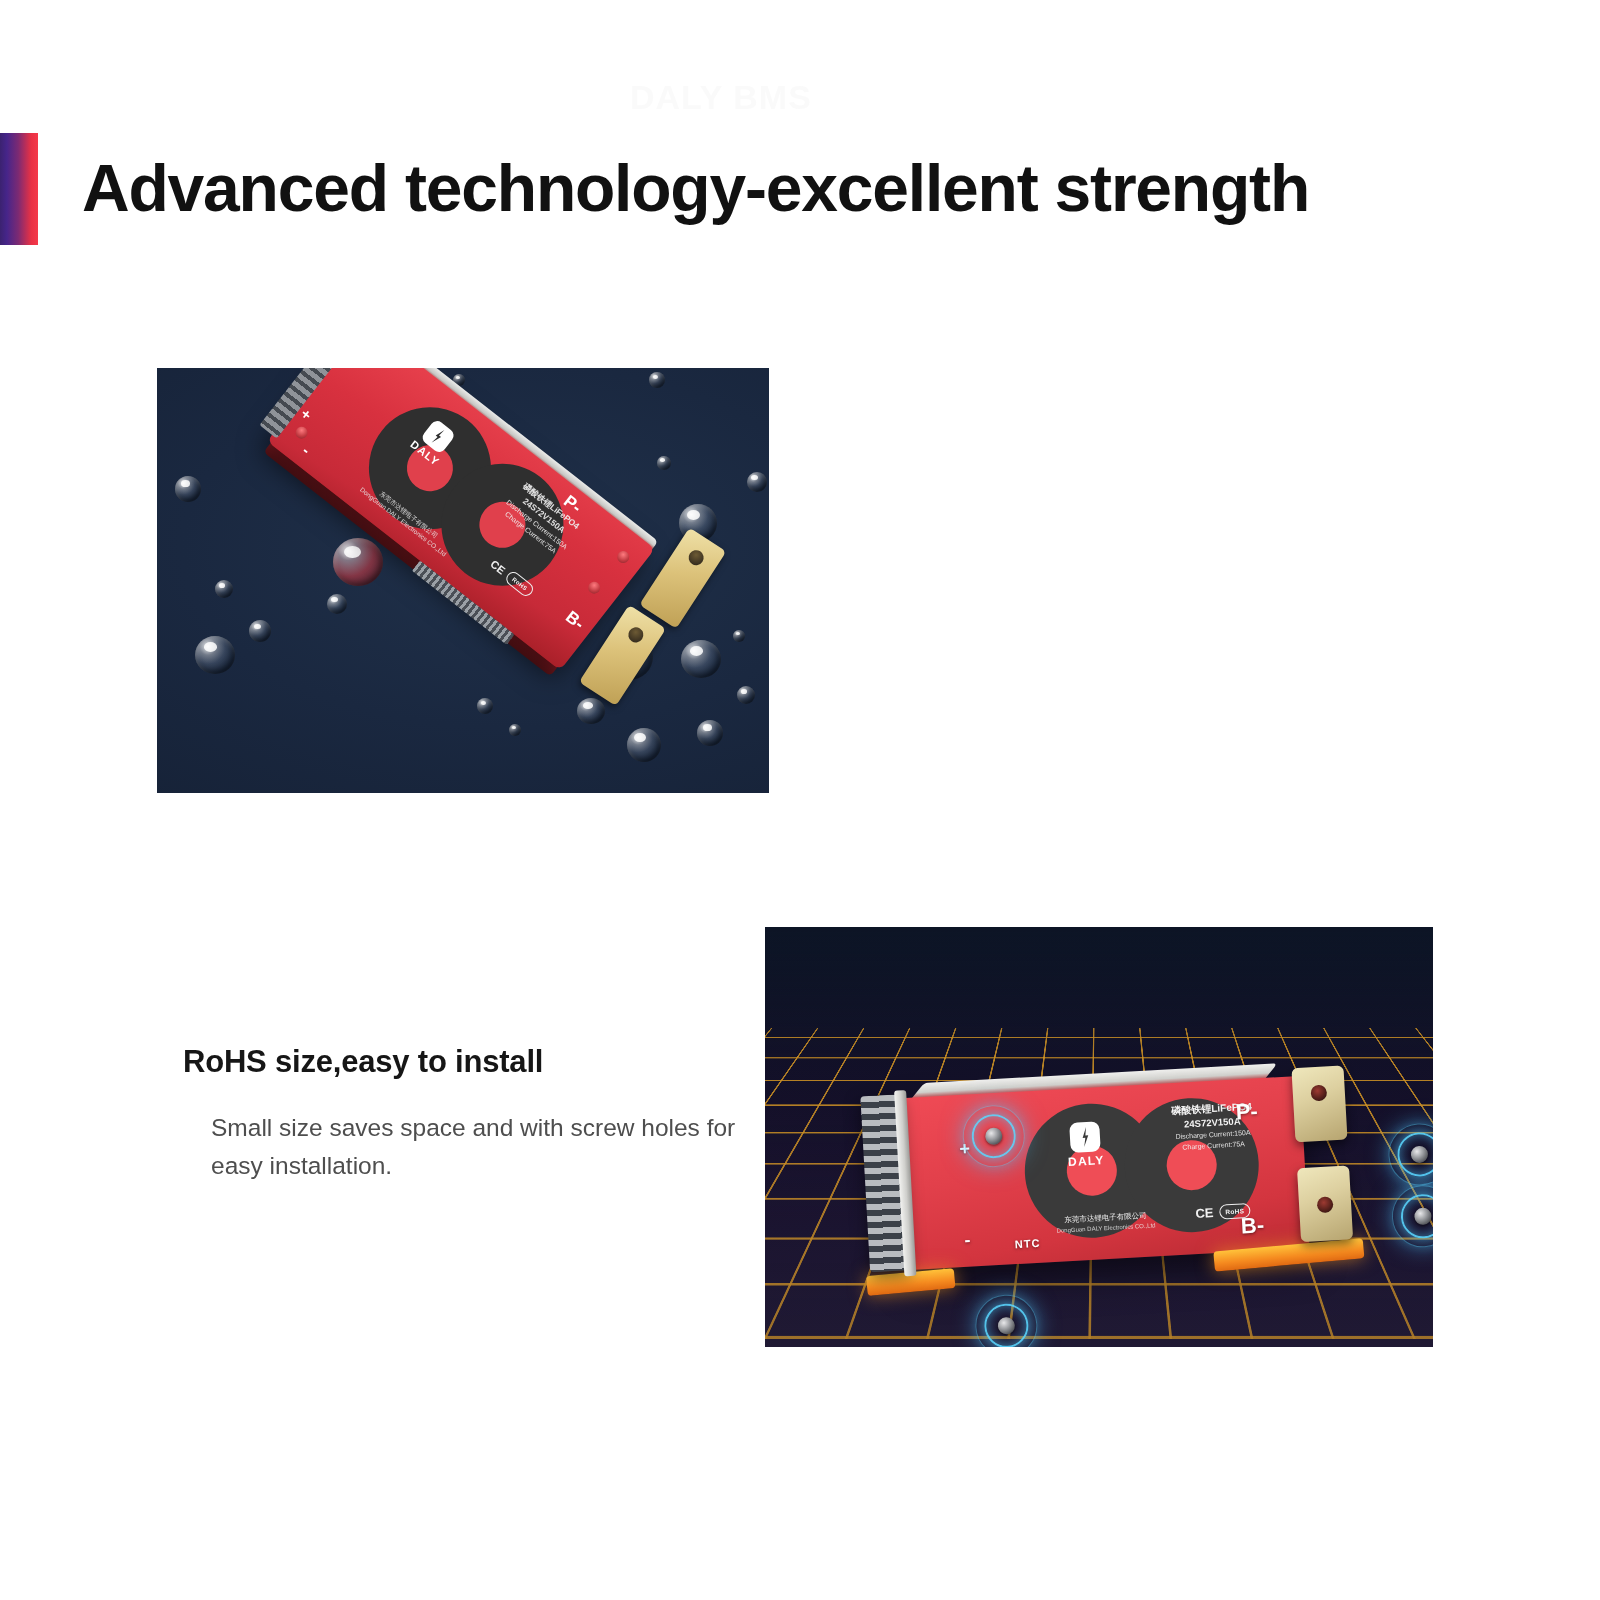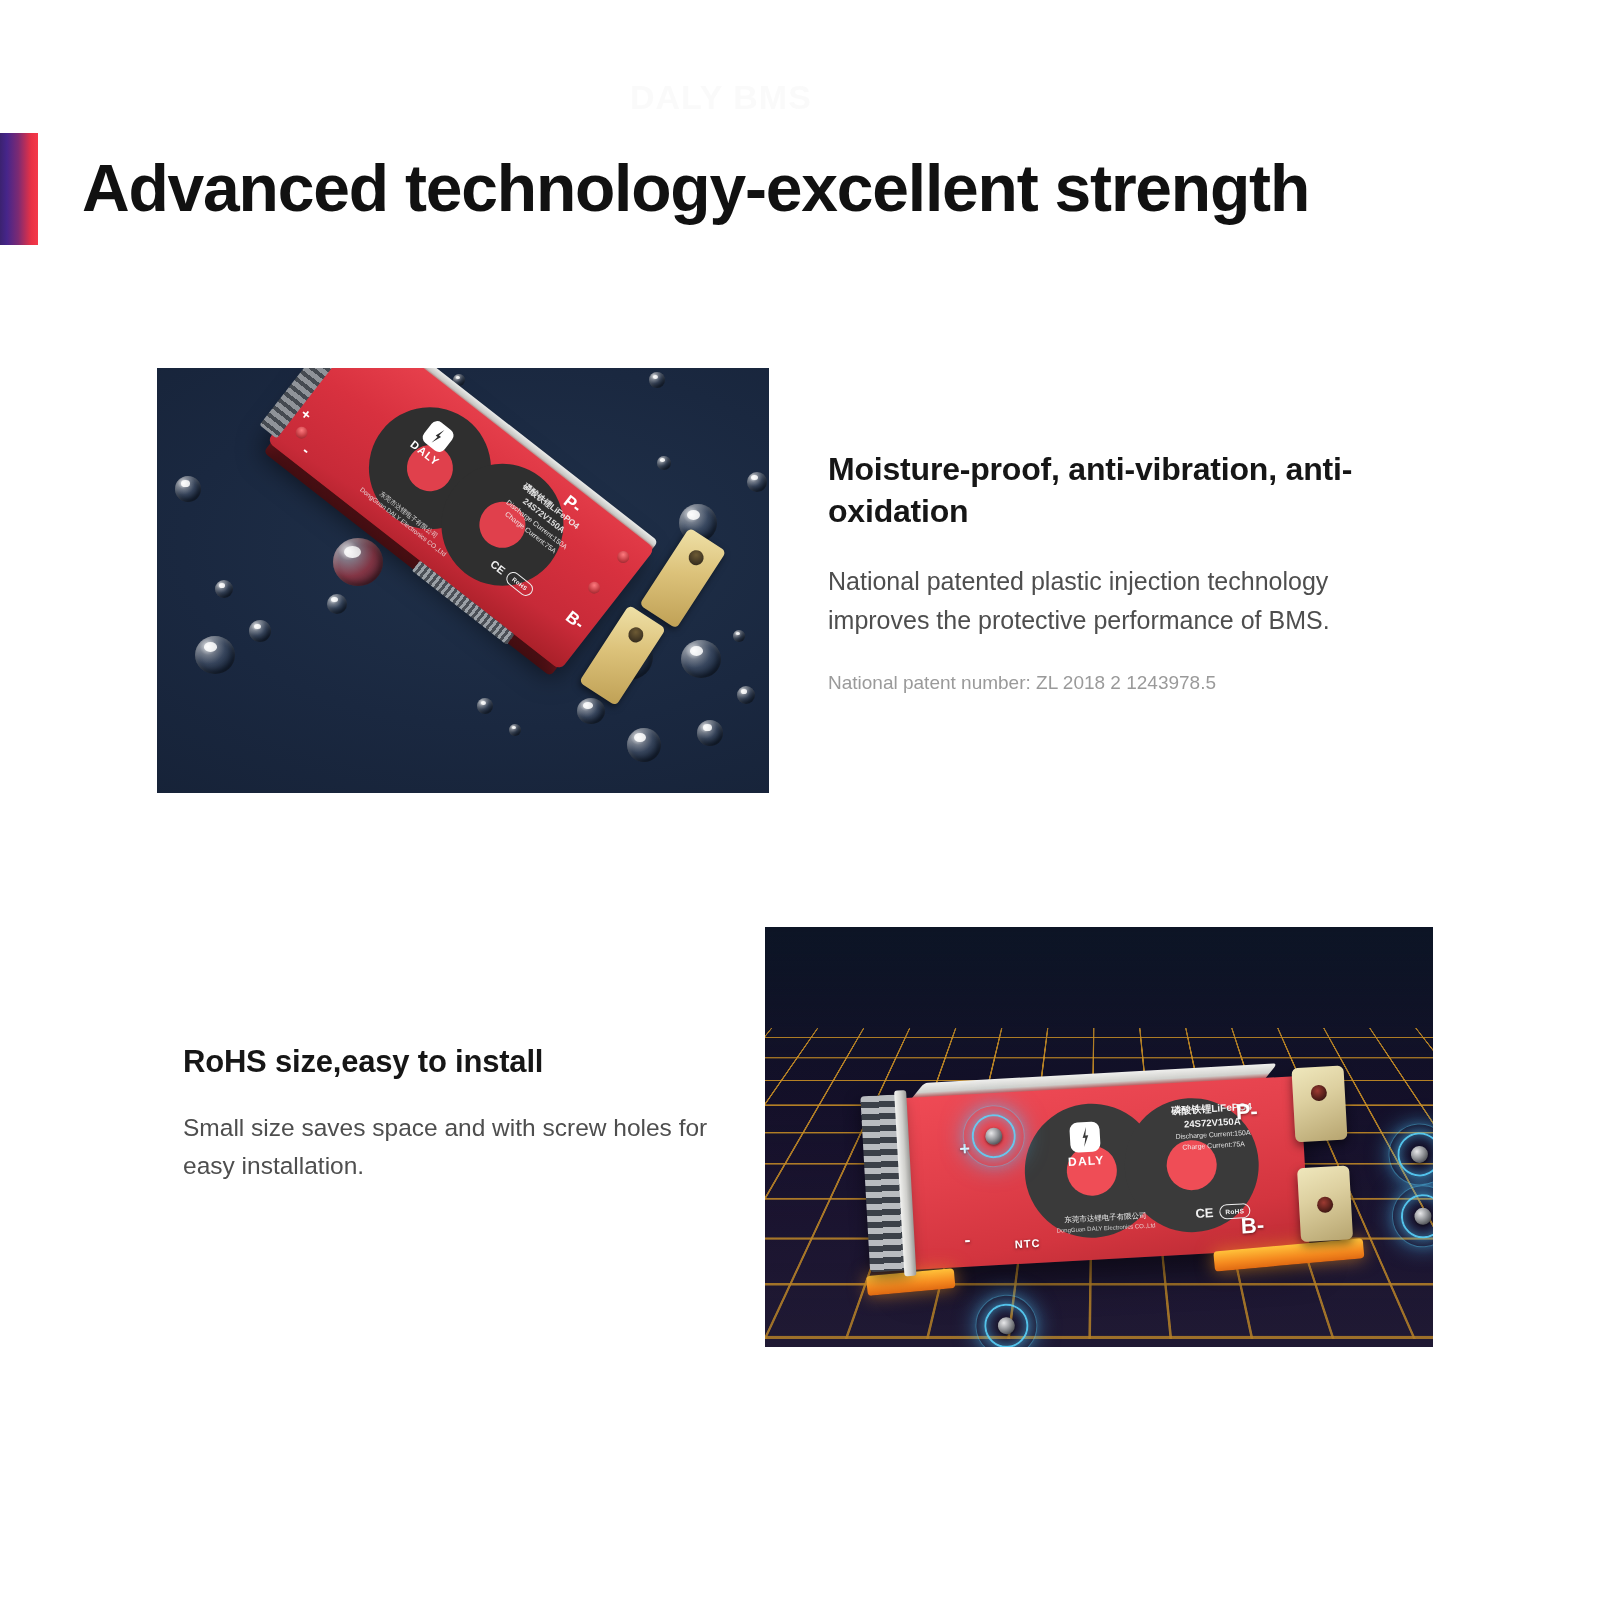--- a/index.html
+++ b/index.html
@@ -520,21 +520,21 @@
   }
   #text-install .block-title { font-size: 31px; }
 
   .block-body {
     margin-top: 30px;
     font-size: 25px;
     line-height: 1.56;
     color: #4e4e4e;
     font-weight: 400;
   }
-  #text-install .block-body { margin-top: 26px; font-size: 24.5px; }
+  #text-install .block-body { margin-top: 26px; font-size: 24.5px; margin-left: 28px; }
 
   .block-note {
     margin-top: 30px;
     font-size: 19px;
     line-height: 1.4;
     color: #9a9a9a;
   }
 </style>
 </head>
 <body>
@@ -625,25 +625,20 @@
         <div class="term-label label-plus">+</div>
         <div class="term-label label-minus">-</div>
 
         <div class="screw-dot" style="left:16px; top:120px;"></div>
         <div class="screw-dot" style="right:14px; top:20px;"></div>
         <div class="screw-dot" style="right:18px; top:62px;"></div>
       </div>
     </div>
   </div>
 
-  <div class="text-block" id="text-waterproof">
-    <h2 class="block-title">Moisture-proof, anti-vibration, anti-oxidation</h2>
-    <p class="block-body">National patented plastic injection technology improves the protective performance of BMS.</p>
-    <p class="block-note">National patent number: ZL 2018 2 1243978.5</p>
-  </div>
 
   <div class="text-block" id="text-install">
     <h2 class="block-title">RoHS size,easy to install</h2>
     <p class="block-body">Small size saves space and with screw holes for easy installation.</p>
   </div>
 
   <div class="figure" id="figure-install">
 
     <div class="grid-wrap">
       <div class="grid-lines"></div>

